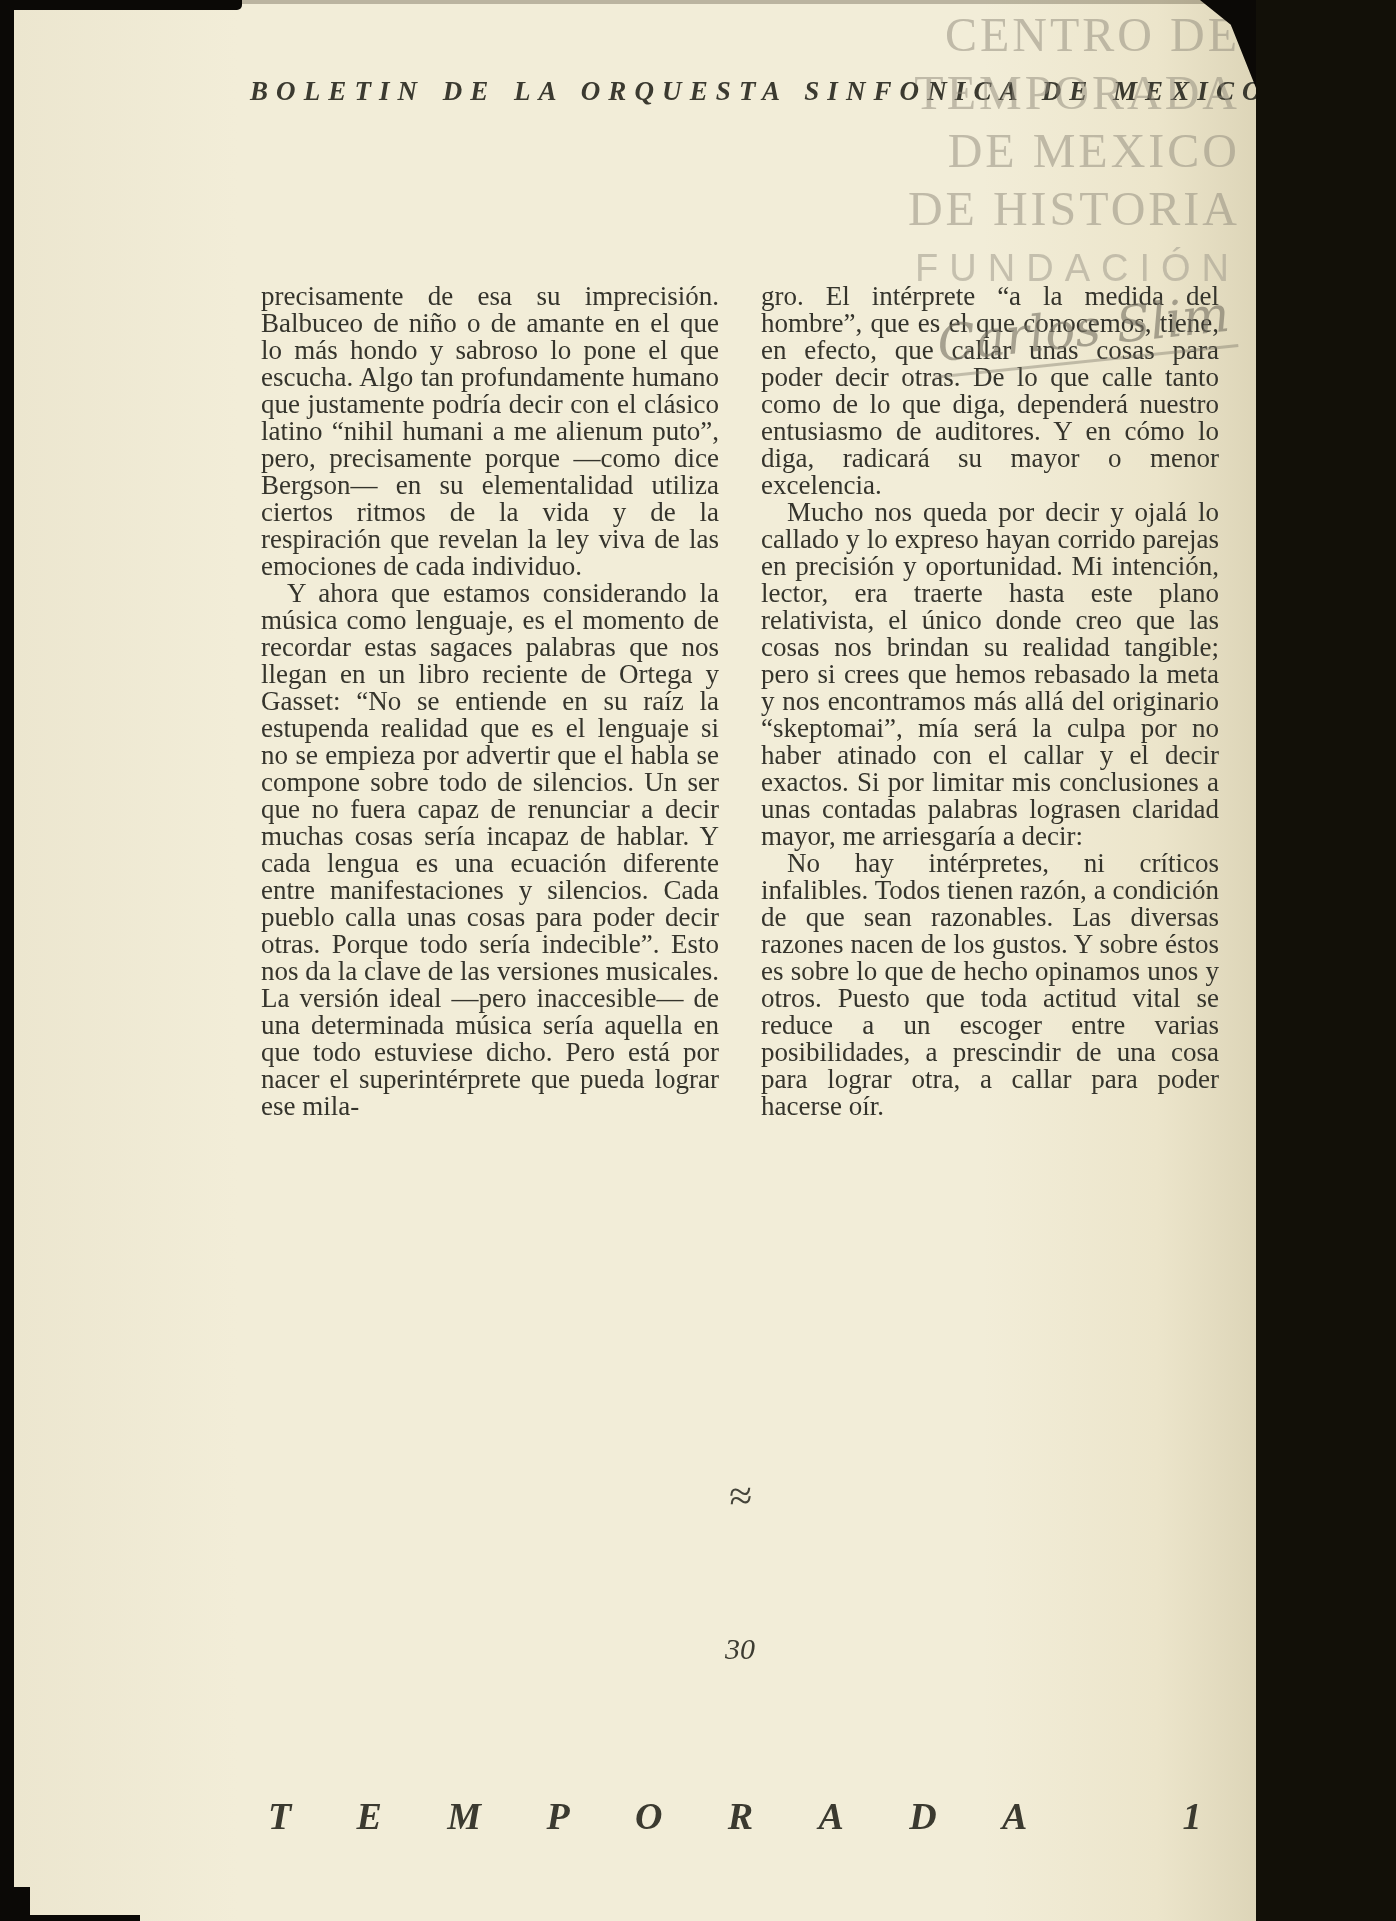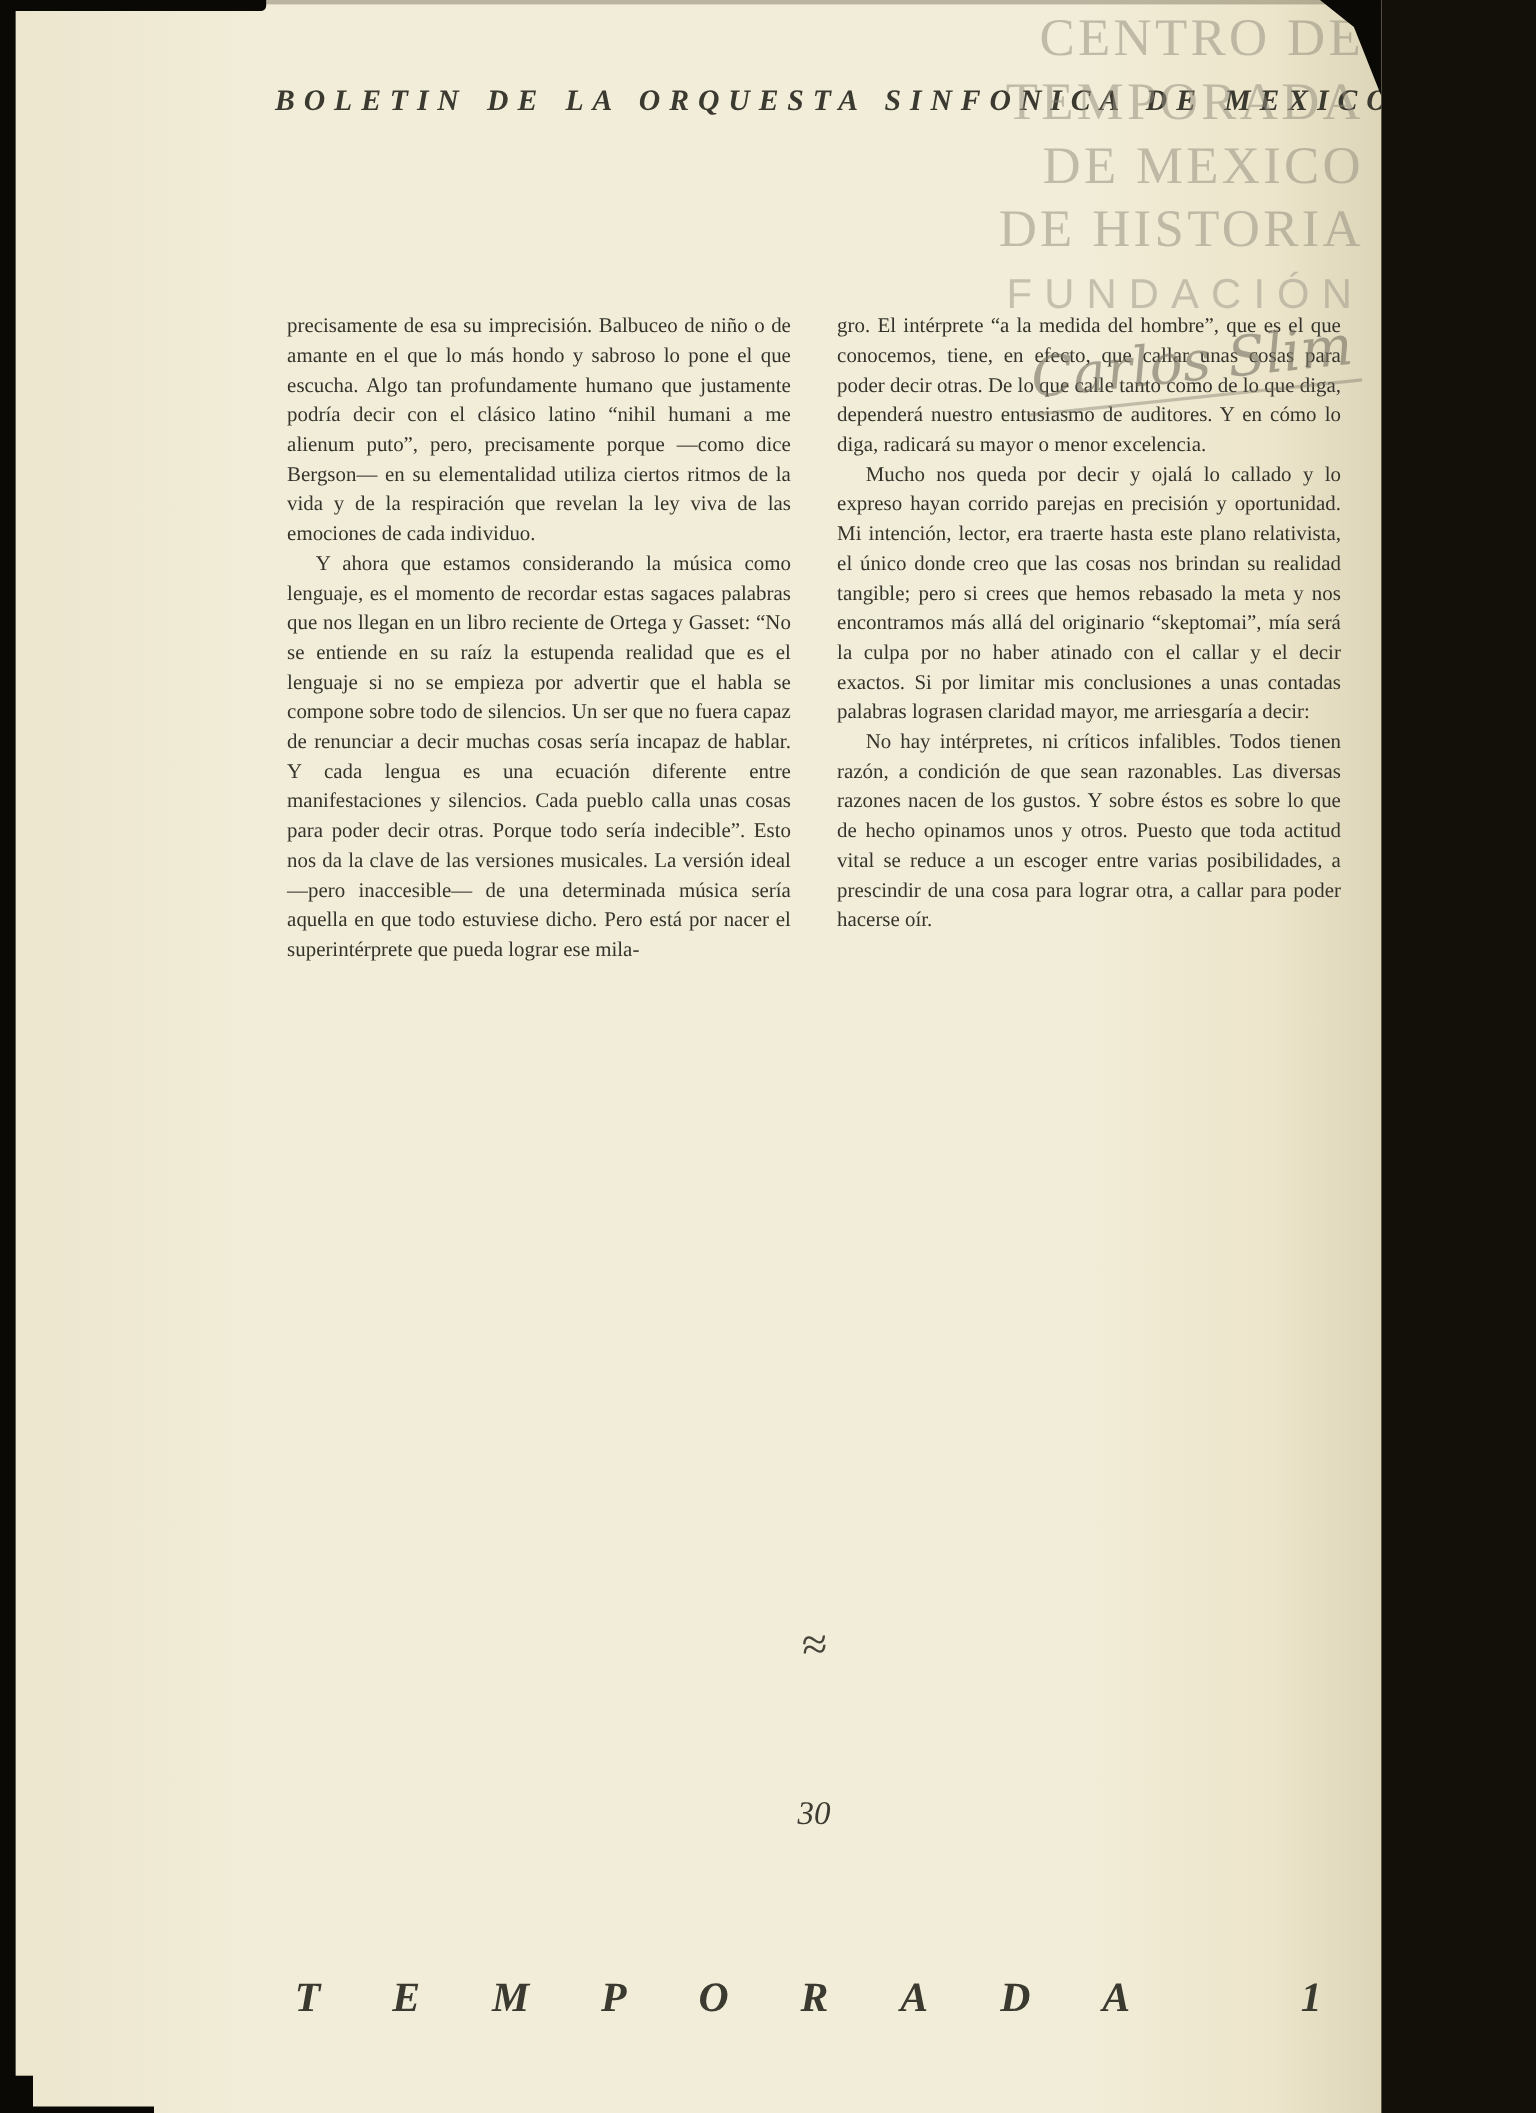--- a/index.html
+++ b/index.html
@@ -64,21 +64,21 @@
   }
 
   
   .columns {
     position: absolute; left: 247px; top: 283px; width: 958px;
     display: flex; gap: 42px; z-index: 3;
   }
   .col { width: 458px; }
   .col p {
     margin: 0; text-align: justify; text-indent: 26px;
-    font-size: 19px; line-height: 27px;
+    font-size: 27px; line-height: 27px;
     color: #35342c;
     hyphens: auto; -webkit-hyphens: auto;
   }
   .col p.no-indent { text-indent: 0; }
 
   .ornament {
     position: absolute; left: 247px; top: 1472px; width: 958px;
     text-align: center; font-size: 42px; font-style: italic;
     color: #45443a; z-index: 3;
     transform: rotate(-3deg);

